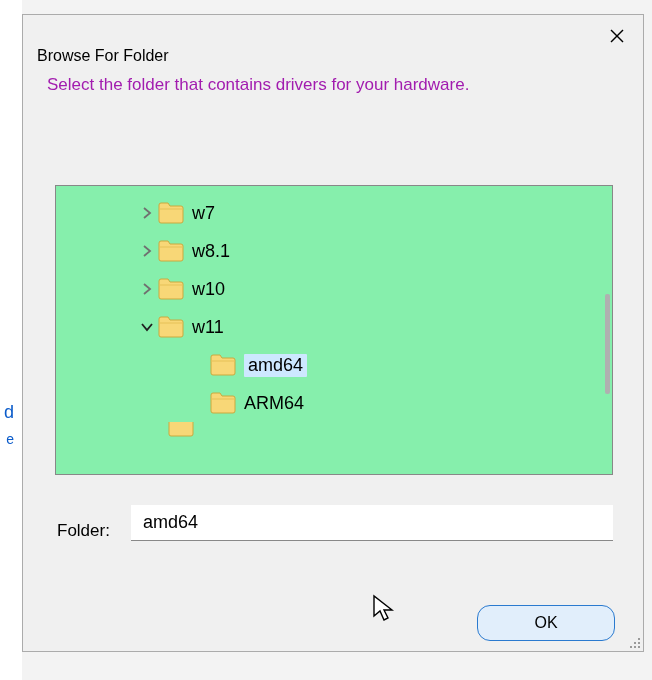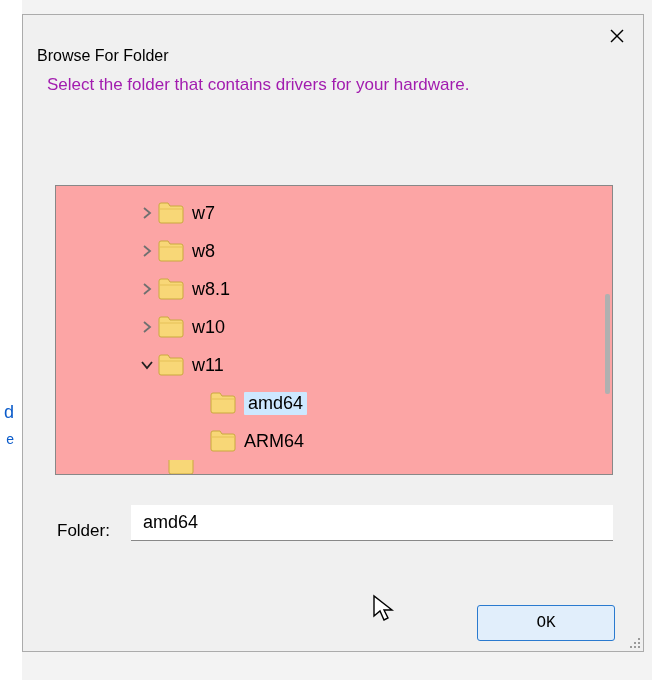--- a/index.html
+++ b/index.html
@@ -74,21 +74,21 @@
       padding: 18px 24px 0 24px;
       font-size: 17px;
       color: #a21caf;
     }
     .tree-box {
       position: absolute;
       left: 32px;
       top: 170px;
       width: 558px;
       height: 290px;
-      background: #fca5a5;
+      background: #86efac;
       border: 1px solid #888;
       overflow: hidden;
     }
     .tree-scroll {
       position: absolute;
       right: 2px;
       top: 108px;
       width: 5px;
       height: 100px;
       background: #b0b0b0;
@@ -171,22 +171,22 @@
       justify-content: flex-end;
       gap: 14px;
       padding-right: 28px;
     }
     .btn {
       width: 138px;
       height: 36px;
       border: 1px solid #adadad;
       background: #fdfdfd;
       font-size: 16px;
-      font-family: Liberation Mono, monospace;
-      border-radius: 3px;
+      font-family: Liberation Sans, sans-serif;
+      border-radius: 13px;
       cursor: pointer;
       display: flex;
       align-items: center;
       justify-content: center;
       margin-top: 35px;
     }
     .btn.primary {
       border: 1px solid #2a7acf;
       background: #e1eefb;
     }
@@ -242,34 +242,20 @@
         </span>
         <span class="folder-icon">
           <svg width="26" height="22" viewBox="0 0 26 22">
               <path d="M1 5 L1 3 Q1 1 3 1 L10 1 L12 4 L23 4 Q25 4 25 6 L25 19 Q25 21 23 21 L3 21 Q1 21 1 19 Z" fill="#f8d777" stroke="#caa93f" stroke-width="1"></path>
               <path d="M1 7 L25 7" stroke="#e6c158" stroke-width="1"></path>
             </svg>
         </span>
         <span class="node-label">w7</span>
       </div>
 
-      <div class="tree-row">
-        <span class="expander">
-          <svg width="10" height="12" viewBox="0 0 10 12">
-              <path d="M2 1 L8 6 L2 11" fill="none" stroke="#707070" stroke-width="1.8"></path>
-            </svg>
-        </span>
-        <span class="folder-icon">
-          <svg width="26" height="22" viewBox="0 0 26 22">
-              <path d="M1 5 L1 3 Q1 1 3 1 L10 1 L12 4 L23 4 Q25 4 25 6 L25 19 Q25 21 23 21 L3 21 Q1 21 1 19 Z" fill="#f8d777" stroke="#caa93f" stroke-width="1"></path>
-              <path d="M1 7 L25 7" stroke="#e6c158" stroke-width="1"></path>
-            </svg>
-        </span>
-        <span class="node-label">w8</span>
-      </div>
 
       <div class="tree-row">
         <span class="expander">
           <svg width="10" height="12" viewBox="0 0 10 12">
               <path d="M2 1 L8 6 L2 11" fill="none" stroke="#707070" stroke-width="1.8"></path>
             </svg>
         </span>
         <span class="folder-icon">
           <svg width="26" height="22" viewBox="0 0 26 22">
               <path d="M1 5 L1 3 Q1 1 3 1 L10 1 L12 4 L23 4 Q25 4 25 6 L25 19 Q25 21 23 21 L3 21 Q1 21 1 19 Z" fill="#f8d777" stroke="#caa93f" stroke-width="1"></path>

